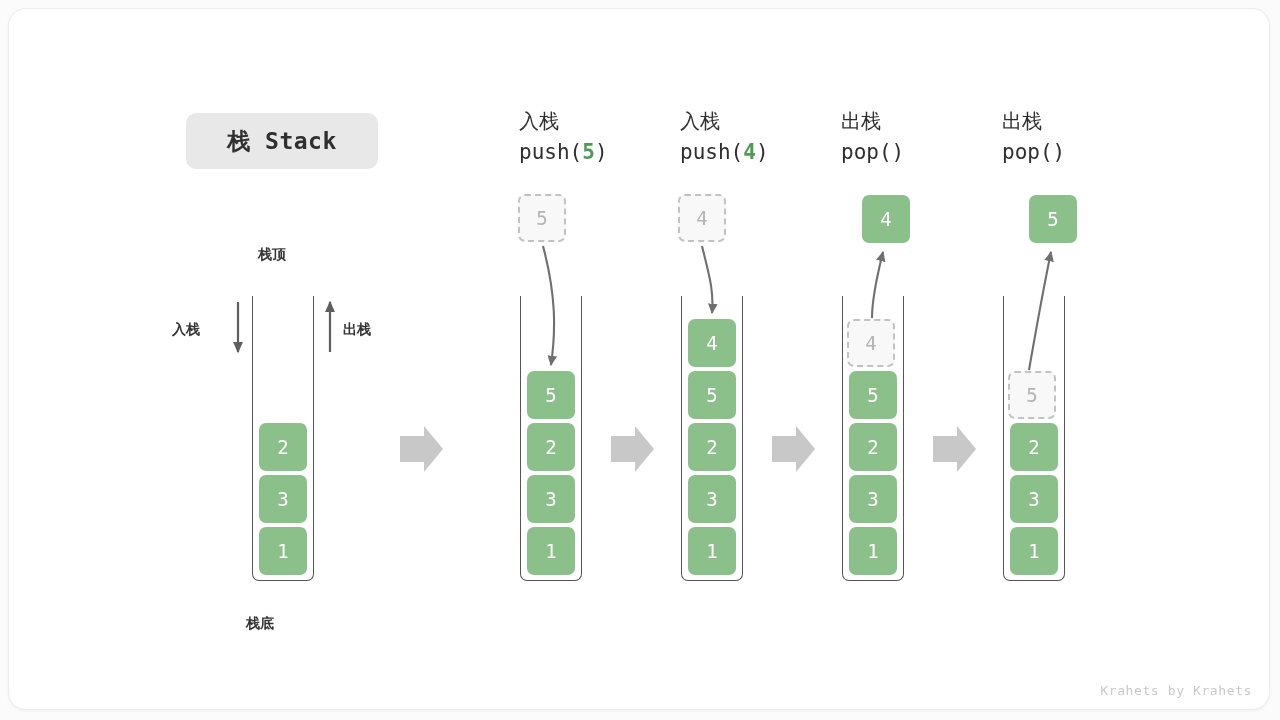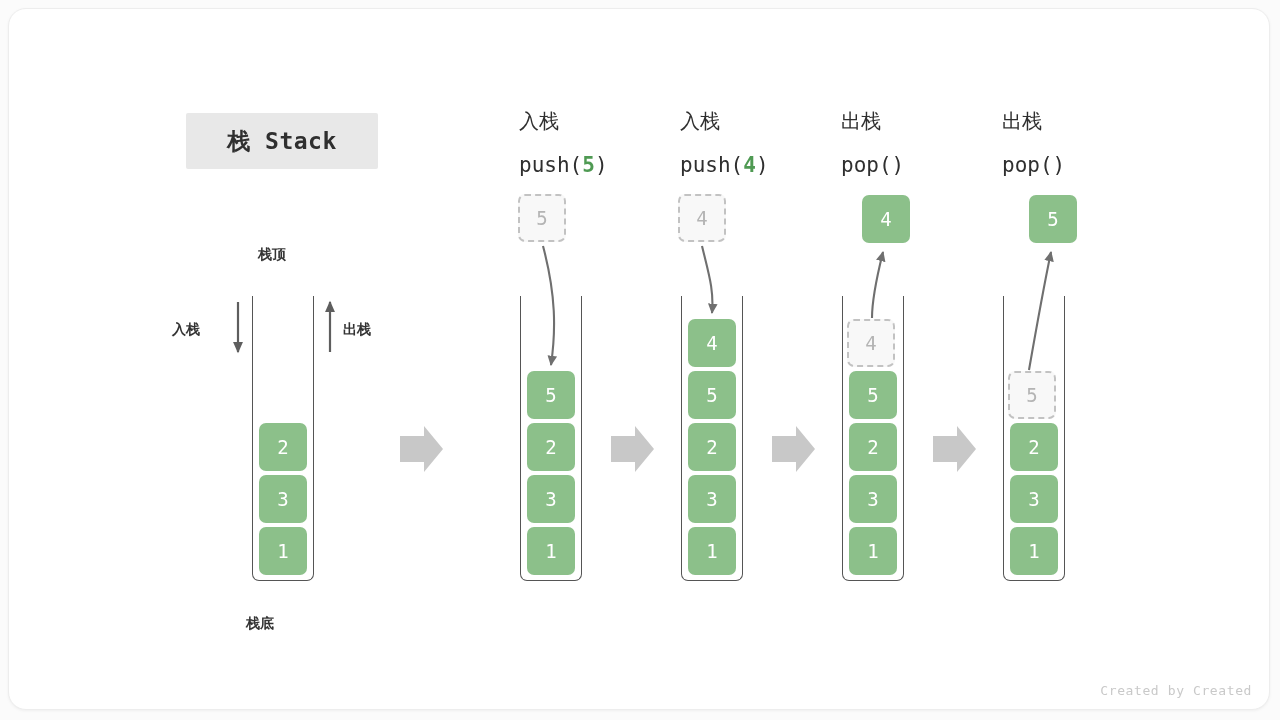--- a/index.html
+++ b/index.html
@@ -33,21 +33,21 @@
   }
 
   
   .title-badge {
     position: absolute;
     left: 186px;
     top: 113px;
     width: 192px;
     height: 56px;
     background: #e8e8e8;
-    border-radius: 2px;
+    border-radius: 10px;
     display: flex;
     align-items: center;
     justify-content: center;
     font-family: "DejaVu Sans Mono", "Liberation Mono", monospace;
     font-size: 23px;
     font-weight: bold;
     color: #2f2f2f;
     letter-spacing: 0.5px;
   }
 
@@ -70,21 +70,21 @@
     display: block;
     font-size: 20px;
     color: #2f2f2f;
     font-family: "Liberation Sans", "DejaVu Sans", sans-serif;
   }
   .col-header .code {
     display: block;
     font-size: 21px;
     color: #2f2f2f;
     font-family: "DejaVu Sans Mono", "Liberation Mono", monospace;
-    margin-top: 16px;
+    margin-top: 3px;
   }
   .col-header .code .val {
     color: #4f9a53;
     font-weight: bold;
   }
 
   
   .stack-box {
     position: absolute;
     box-sizing: border-box;
@@ -232,14 +232,14 @@
 
     <path d="M 543 246 C 556 295 556 330 551 365" stroke="#6f6f6f" stroke-width="2.1" fill="none" marker-end="url(#thin-arrow)"></path>
 
     <path d="M 702 246 C 709 275 714 290 712 313" stroke="#6f6f6f" stroke-width="2.1" fill="none" marker-end="url(#thin-arrow)"></path>
 
     <path d="M 872 318 C 872 300 876 280 883 252" stroke="#6f6f6f" stroke-width="2.1" fill="none" marker-end="url(#thin-arrow)"></path>
 
     <path d="M 1029 370 C 1036 330 1043 290 1051 252" stroke="#6f6f6f" stroke-width="2.1" fill="none" marker-end="url(#thin-arrow)"></path>
   </svg>
 
-  <div class="credit">Created by Created</div>
+  <div class="credit">Krahets by Krahets</div>
 </div>
 
 </body></html>

